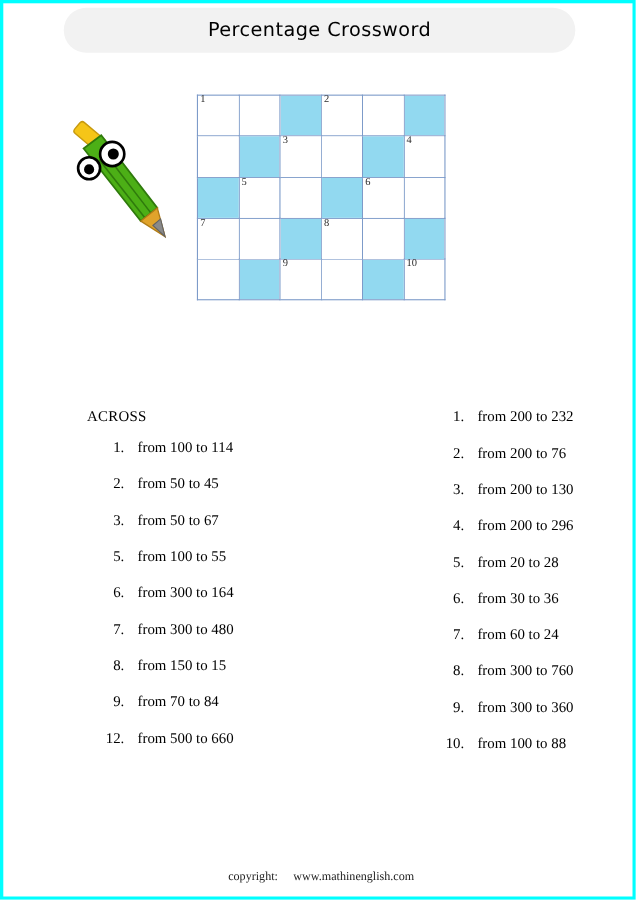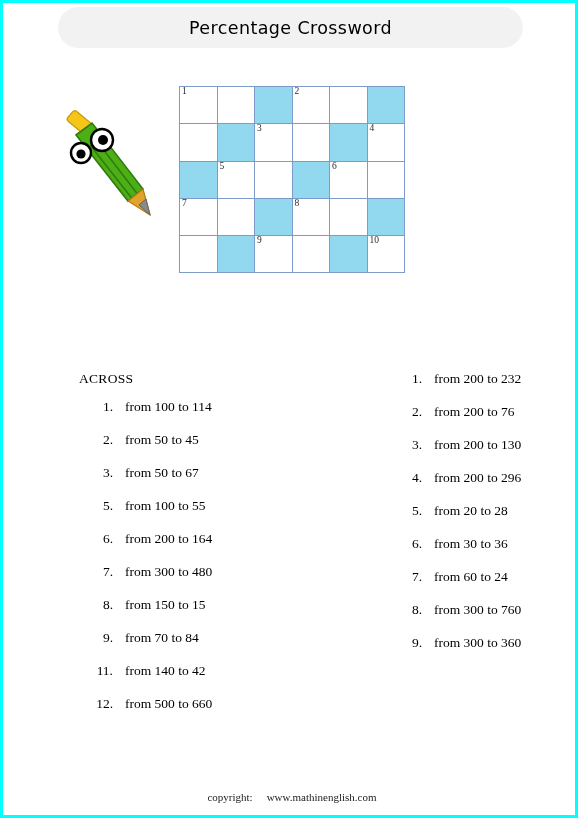--- a/index.html
+++ b/index.html
@@ -260,39 +260,35 @@
           <li>
             <span class="clue-num">3.</span>
             <span class="clue-text">from 50 to 67</span>
           </li>
           <li>
             <span class="clue-num">5.</span>
             <span class="clue-text">from 100 to 55</span>
           </li>
           <li>
             <span class="clue-num">6.</span>
-            <span class="clue-text">from 200 to 164</span>
+            <span class="clue-text">from 300 to 164</span>
           </li>
           <li>
             <span class="clue-num">7.</span>
             <span class="clue-text">from 300 to 480</span>
           </li>
           <li>
             <span class="clue-num">8.</span>
             <span class="clue-text">from 150 to 15</span>
           </li>
           <li>
             <span class="clue-num">9.</span>
             <span class="clue-text">from 70 to 84</span>
           </li>
           <li>
-            <span class="clue-num">11.</span>
-            <span class="clue-text">from 140 to 42</span>
-          </li>
-          <li>
             <span class="clue-num">12.</span>
             <span class="clue-text">from 500 to 660</span>
           </li>
         </ol>
     </div>
 
     <div class="clue-col" id="down-col">
       <ol class="clue-list" id="down-list">
           <li>
             <span class="clue-num">1.</span>
@@ -323,20 +319,24 @@
             <span class="clue-text">from 60 to 24</span>
           </li>
           <li>
             <span class="clue-num">8.</span>
             <span class="clue-text">from 300 to 760</span>
           </li>
           <li>
             <span class="clue-num">9.</span>
             <span class="clue-text">from 300 to 360</span>
           </li>
+          <li>
+            <span class="clue-num">10.</span>
+            <span class="clue-text">from 100 to 88</span>
+          </li>
         </ol>
     </div>
 
   </div>
 
   <div id="footer">
     <span class="cr-label">copyright:</span><span>www.mathinenglish.com</span>
   </div>
 
 </div>

